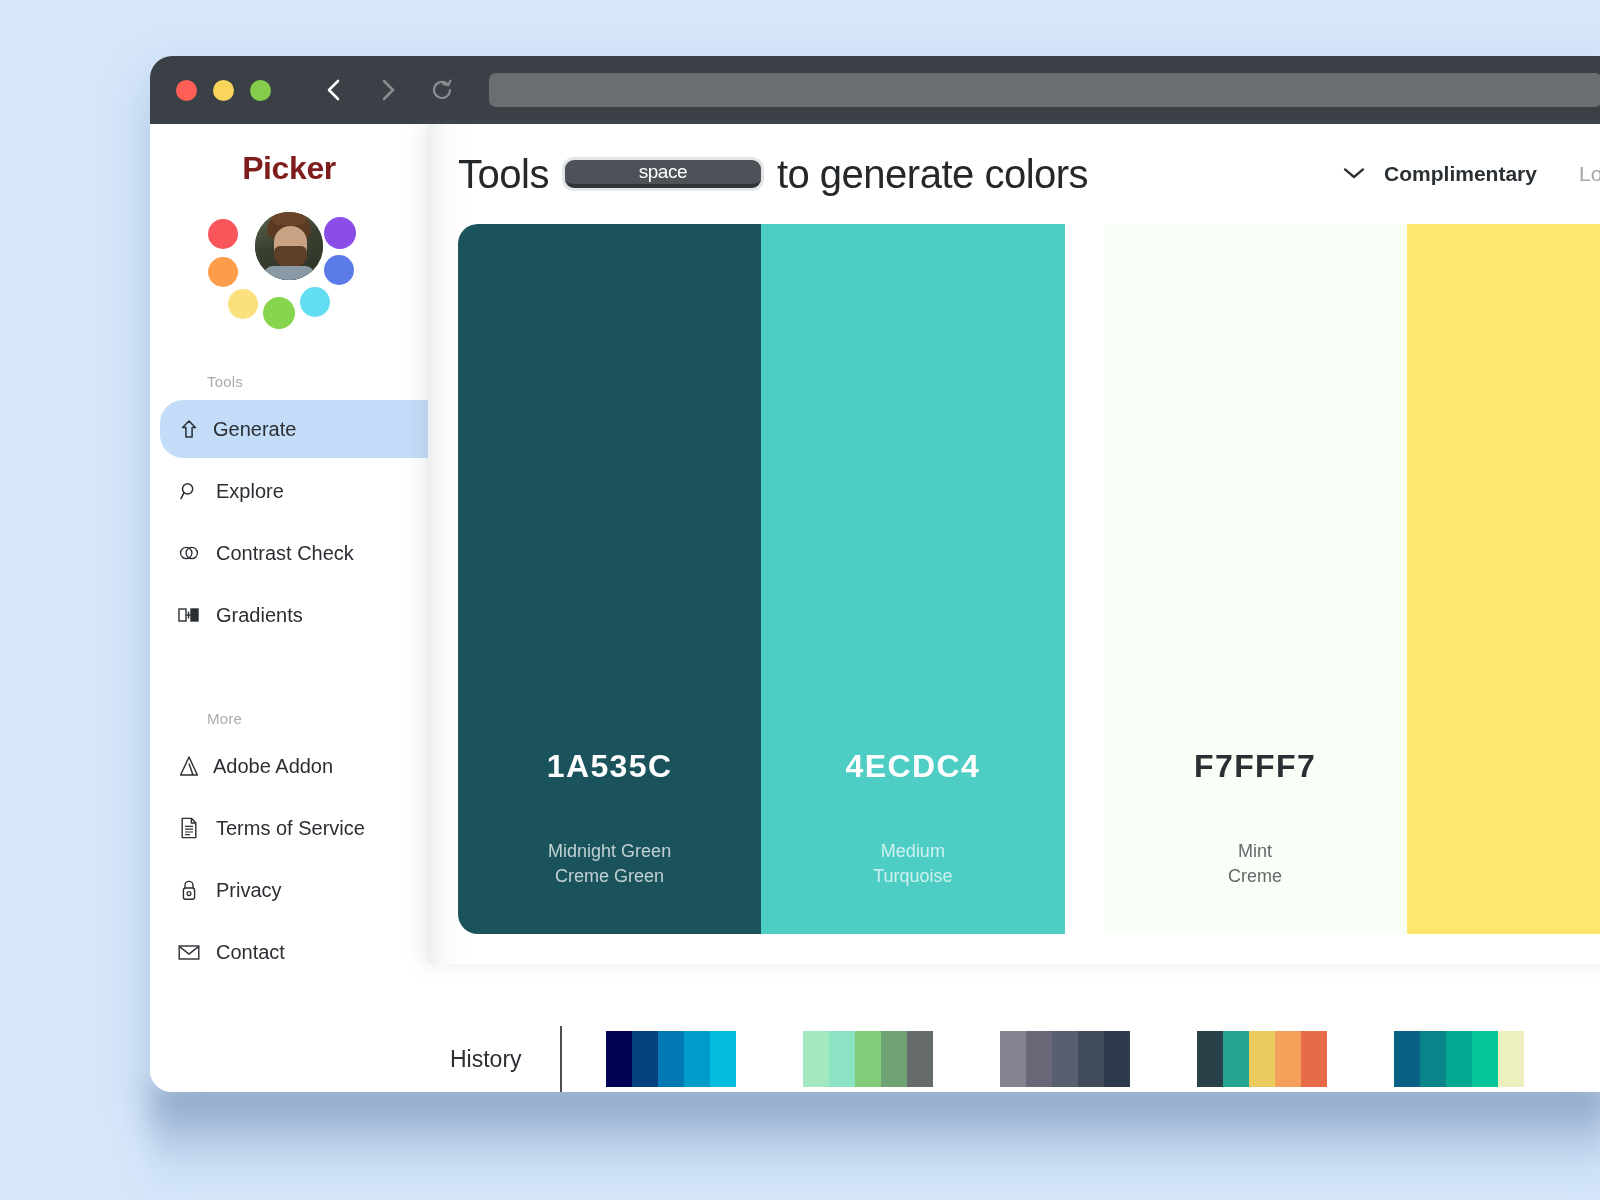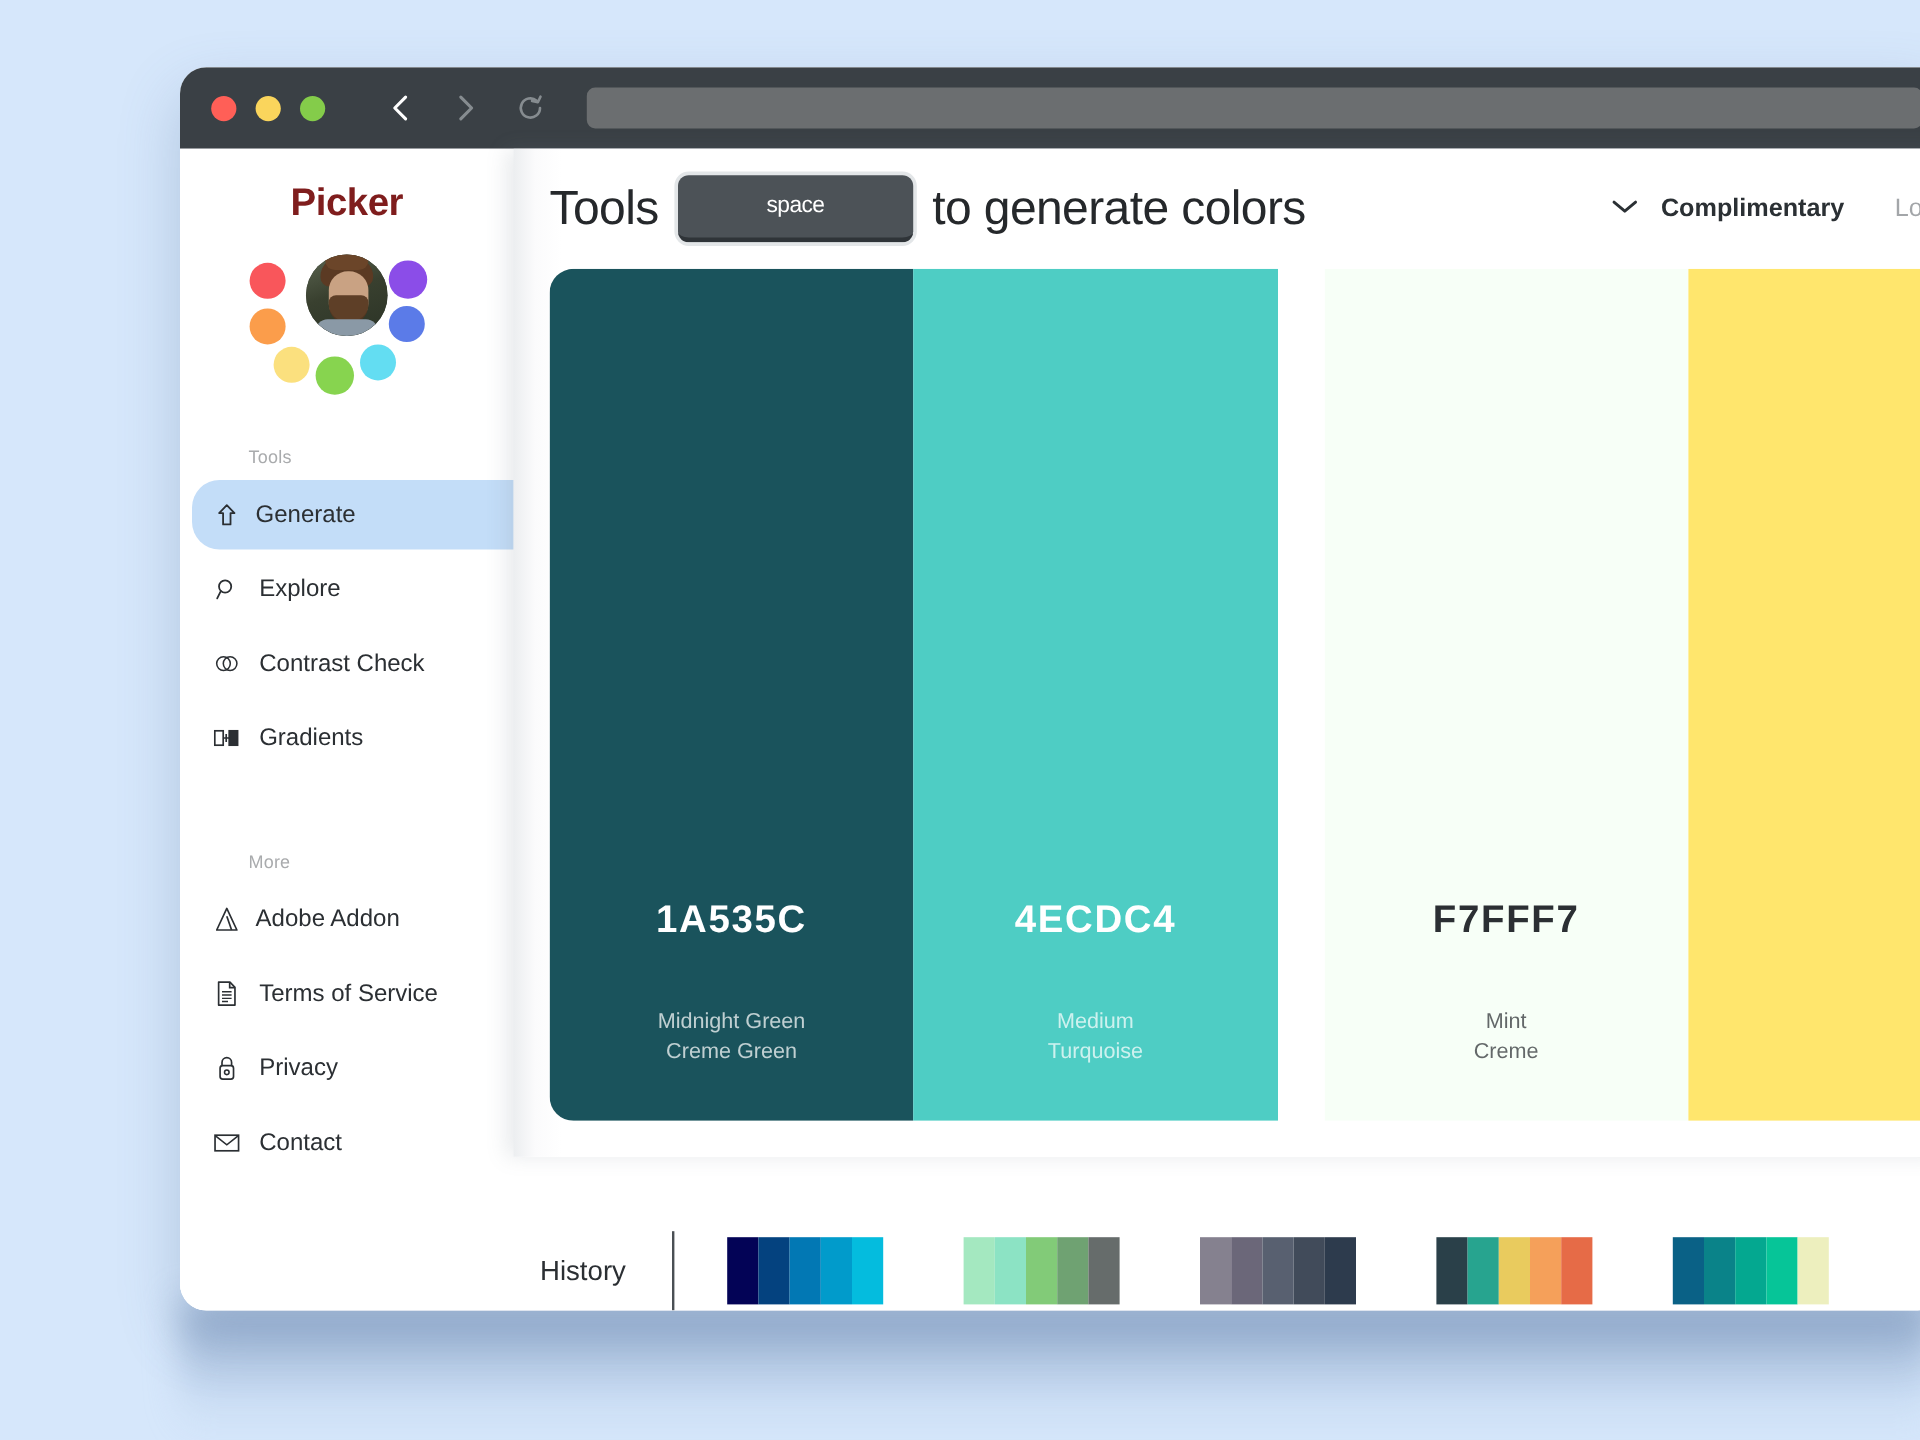--- a/index.html
+++ b/index.html
@@ -227,21 +227,21 @@
     font-size: 40px;
     color: #25282b;
     letter-spacing: -0.5px;
     white-space: nowrap;
   }
   #space-key {
     display: inline-flex;
     align-items: center;
     justify-content: center;
     width: 196px;
-    height: 56px;
+    height: 28px;
     background: #4c5257;
     border-radius: 9px;
     color: #ffffff;
     font-size: 19px;
     border-bottom: 4px solid #2f3438;
     box-shadow: 0 0 0 3px #e3e6e8;
   }
 
   #header-right {
     position: absolute;

